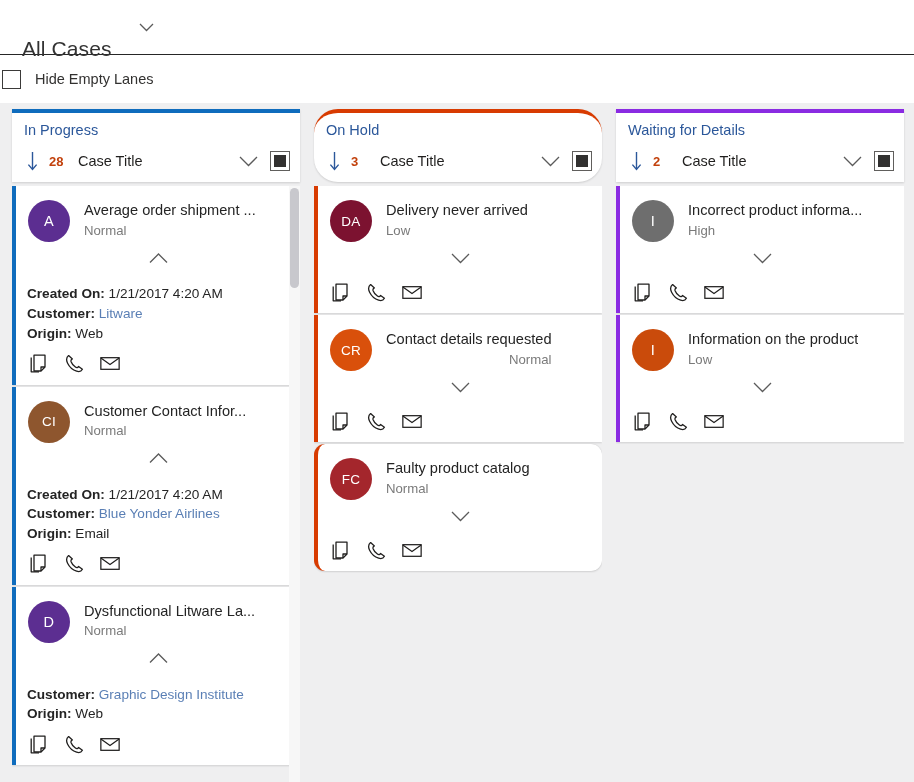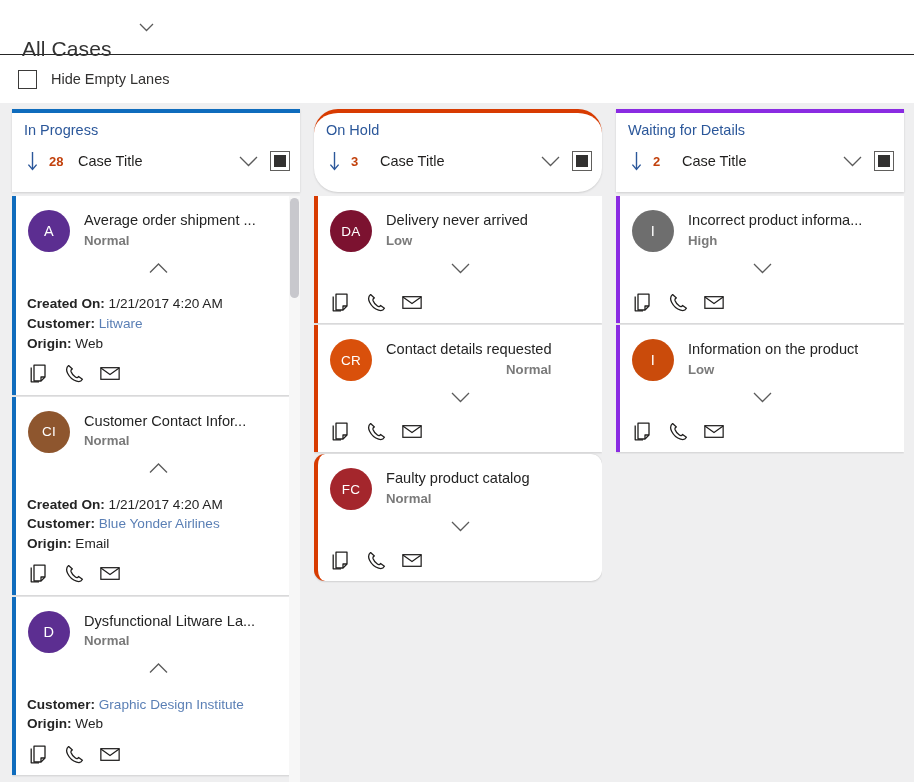--- a/index.html
+++ b/index.html
@@ -34,21 +34,21 @@
     width: 26px; height: 26px;
     cursor: pointer;
   }
 
   
   .cmdbar {
     height: 48px;
     background: #ffffff;
     display: flex;
     align-items: center;
-    padding-left: 18px;
+    padding-left: 2px;
   }
   .chk-wrap {
     display: flex;
     align-items: center;
     cursor: pointer;
   }
   .chk-box {
     width: 19px; height: 19px;
     border: 1px solid #3b3a39;
     background: #ffffff;
@@ -76,21 +76,21 @@
     display: flex;
     flex-direction: column;
     height: 100%;
   }
 
   
   .lane-head {
     background: #ffffff;
     border-top: 4px solid #0078d4;
     box-shadow: 0 1px 2px rgba(0,0,0,.14);
-    padding: 9px 10px 18px 12px;
+    padding: 9px 10px 8px 12px;
     flex: 0 0 auto;
   }
   .lane-name {
     font-size: 14.5px;
     color: #2b579a;
     margin-bottom: 9px;
     line-height: 1.2;
   }
   .lane-sortrow {
     display: flex;
@@ -186,21 +186,20 @@
     font-size: 14.6px;
     color: #242424;
     line-height: 1.28;
     white-space: nowrap;
     overflow: hidden;
   }
   .card-priority {
     font-size: 13.2px;
     color: #7a7a7a;
     margin-top: 3px;
-    font-weight: bold;
   }
   .card-expander {
     height: 28px;
     display: flex;
     align-items: center;
     justify-content: center;
     margin-top: 2px;
     cursor: pointer;
   }
   .card-fields {

